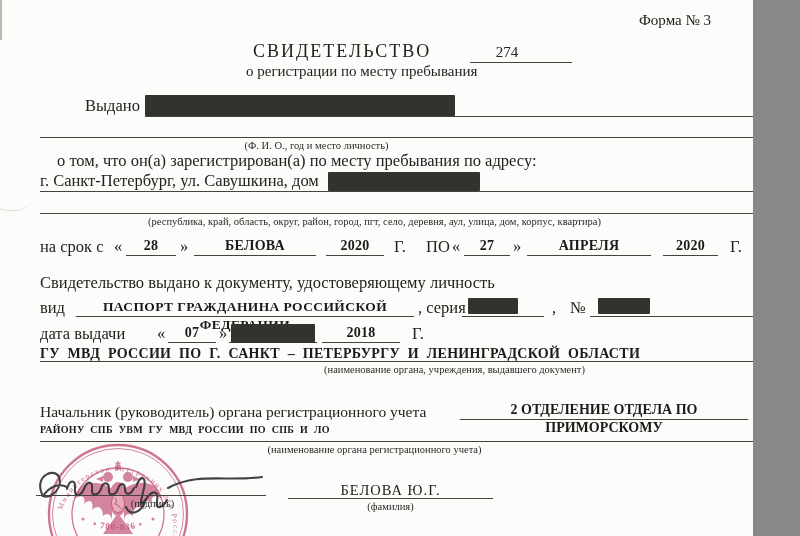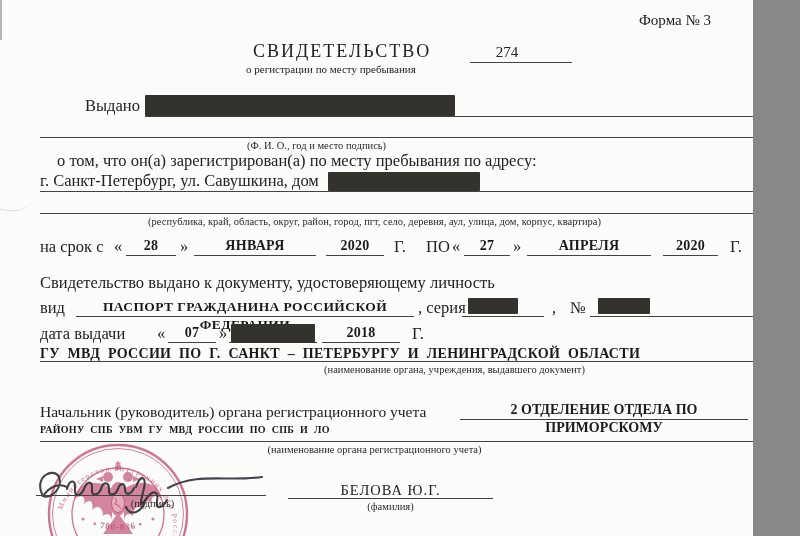--- a/index.html
+++ b/index.html
@@ -33,40 +33,40 @@
 <div class="page">
 
   <div class="scan-edge" style="left:0;top:0;width:2px;height:40px;"></div>
   <div class="scan-curve" style="left:-18px;top:176px;"></div>
 
   <div class="abs" style="top:12px;right:42px;font-size:15px;">Форма № 3</div>
   <div class="abs" style="left:253px;top:41px;font-size:18px;letter-spacing:2px;">СВИДЕТЕЛЬСТВО</div>
   <div class="cell" style="left:470px;top:44px;width:102px;height:18px;font-size:15px;">
     <span style="position:relative;left:-14px;">274</span>
   </div>
-  <div class="abs" style="left:246px;top:63px;font-size:11px;">о регистрации по месту пребывания</div>
+  <div class="abs" style="left:246px;top:63px;font-size:15px;">о регистрации по месту пребывания</div>
 
   <div class="abs t" style="left:85px;top:96px;">Выдано</div>
   <div class="red" style="left:145px;top:95px;width:310px;height:21px;"></div>
   <div class="ul" style="left:145px;top:116px;width:613px;"></div>
   <div class="ul" style="left:40px;top:137px;width:718px;"></div>
-  <div class="abs cap" style="left:40px;right:160px;top:140px;">(Ф. И. О., год и место подпись)</div>
+  <div class="abs cap" style="left:40px;right:160px;top:140px;">(Ф. И. О., год и место личность)</div>
 
   <div class="abs t" style="left:29px;top:151px;margin-left:28px;">о том, что он(а) зарегистрирован(а) по месту пребывания по адресу:</div>
   <div class="abs t" style="left:40px;top:171px;">г. Санкт-Петербург, ул. Савушкина, дом</div>
   <div class="red" style="left:328px;top:172px;width:152px;height:19px;"></div>
   <div class="ul" style="left:40px;top:191px;width:716px;"></div>
   <div class="ul" style="left:40px;top:213px;width:716px;"></div>
   <div class="abs cap" style="left:40px;right:44px;top:216px;">(республика, край, область, округ, район, город, пгт, село, деревня, аул, улица, дом, корпус, квартира)</div>
 
   <div class="abs t" style="left:40px;top:237px;">на срок с</div>
   <div class="abs t" style="left:114px;top:237px;">«</div>
   <div class="cell" style="left:126px;top:236px;width:50px;"><span class="typed">28</span></div>
   <div class="abs t" style="left:180px;top:237px;">»</div>
-  <div class="cell" style="left:194px;top:236px;width:122px;"><span class="typed">ЯНВАРЯ</span></div>
+  <div class="cell" style="left:194px;top:236px;width:122px;"><span class="typed">БЕЛОВА</span></div>
   <div class="cell" style="left:326px;top:236px;width:58px;"><span class="typed">2020</span></div>
   <div class="abs t" style="left:394px;top:237px;">Г.</div>
   <div class="abs t" style="left:426px;top:237px;">ПО</div>
   <div class="abs t" style="left:452px;top:237px;">«</div>
   <div class="cell" style="left:464px;top:236px;width:46px;"><span class="typed">27</span></div>
   <div class="abs t" style="left:513px;top:237px;">»</div>
   <div class="cell" style="left:527px;top:236px;width:124px;"><span class="typed">АПРЕЛЯ</span></div>
   <div class="cell" style="left:663px;top:236px;width:55px;"><span class="typed">2020</span></div>
   <div class="abs t" style="left:730px;top:237px;">Г.</div>
 

